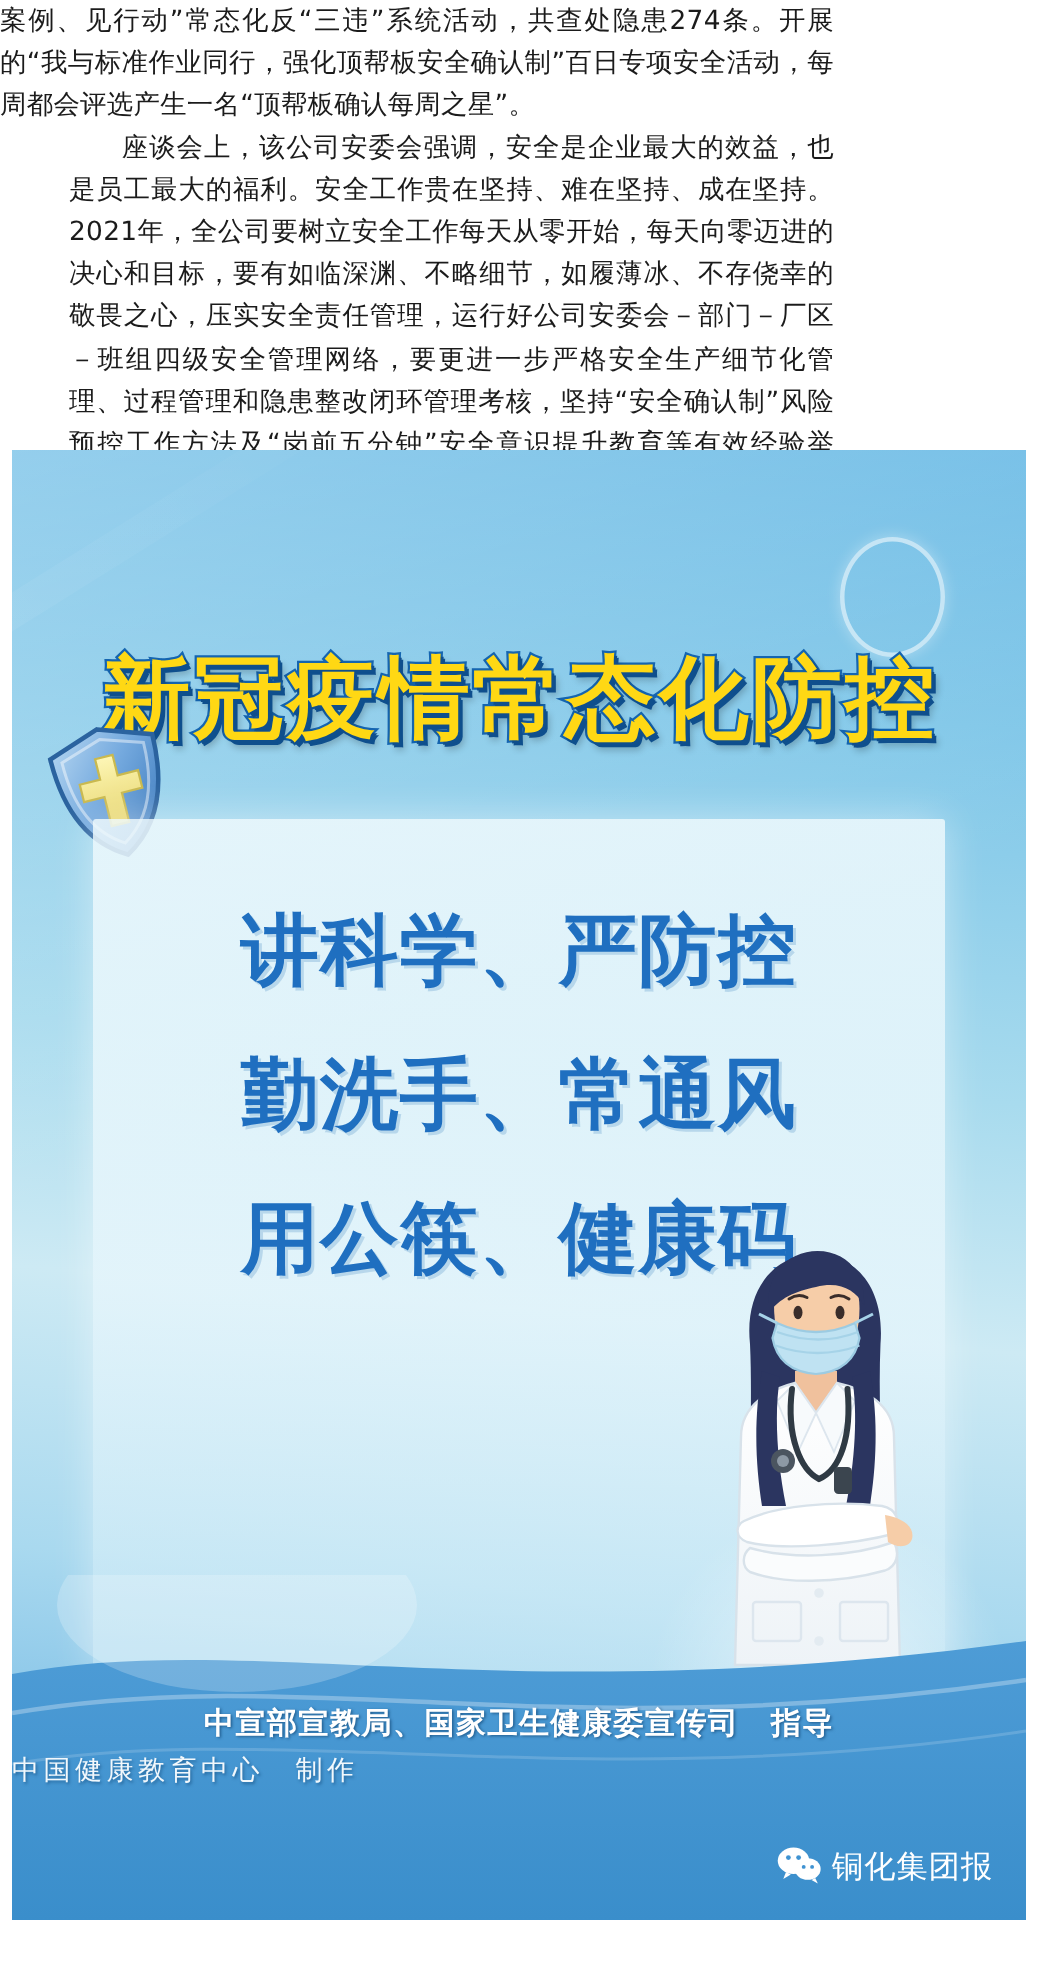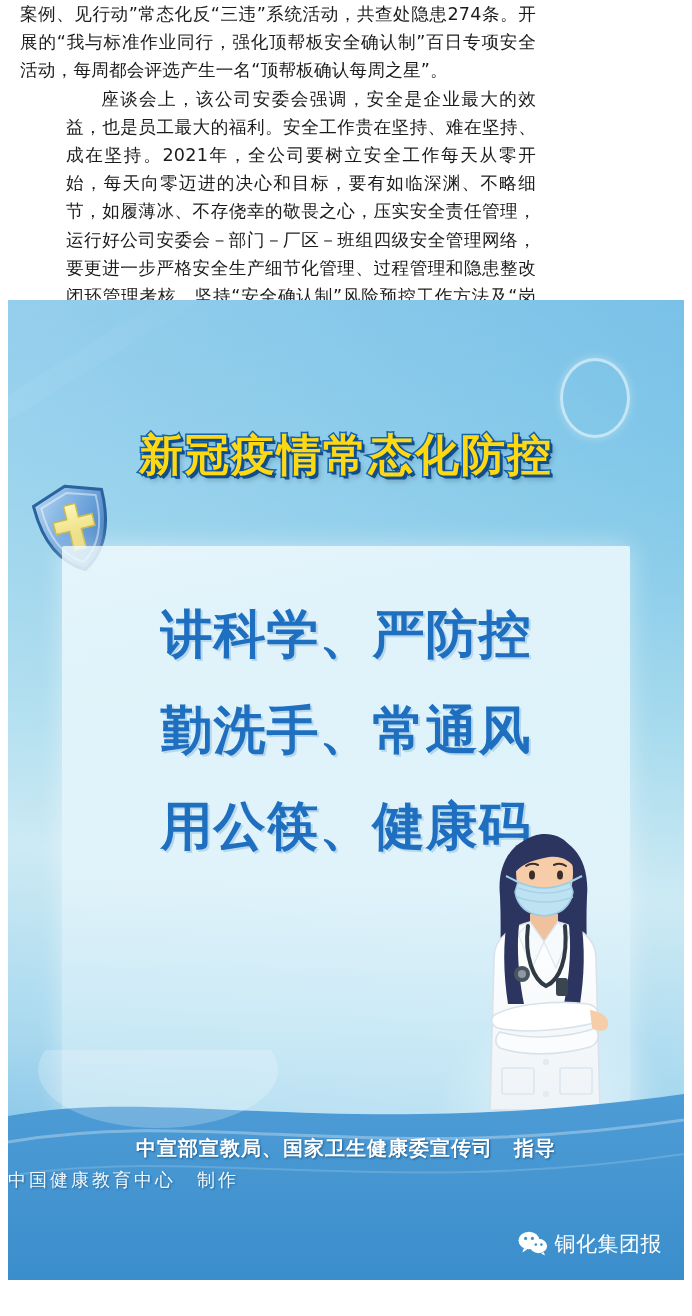--- a/index.html
+++ b/index.html
@@ -10,21 +10,21 @@
   body {
     width: 692px;
     height: 1316px;
     font-family: "DejaVu Sans", "Liberation Sans", sans-serif;
     overflow: hidden;
     position: relative;
   }
 
   
   .article {
-    padding: 0 20px;
+    padding: 0 0;
     box-sizing: border-box;
     width: 556px;
   }
   .article p {
     margin: 0;
     font-size: 17.6px;
     line-height: 28.2px;
     color: #1b1b1b;
     text-align: justify;
     text-justify: inter-ideograph;
@@ -70,21 +70,21 @@
     border-radius: 50%;
     box-shadow: 0 0 10px rgba(255,255,255,0.35);
   }
 
   
   .poster-title {
     position: absolute;
     left: 0; right: 0;
     top: 126px;
     text-align: center;
-    font-size: 44px;
+    font-size: 60px;
     font-weight: 700;
     letter-spacing: 2px;
     color: #ffd814;
     font-family: "DejaVu Sans", "Liberation Sans", sans-serif;
     -webkit-text-stroke: 3px #1565b0;
     paint-order: stroke fill;
     text-shadow:
        2px 2px 0 #0f4f8d,
        3px 3px 0 #0f4f8d,
        4px 5px 5px rgba(0,0,0,0.22);

